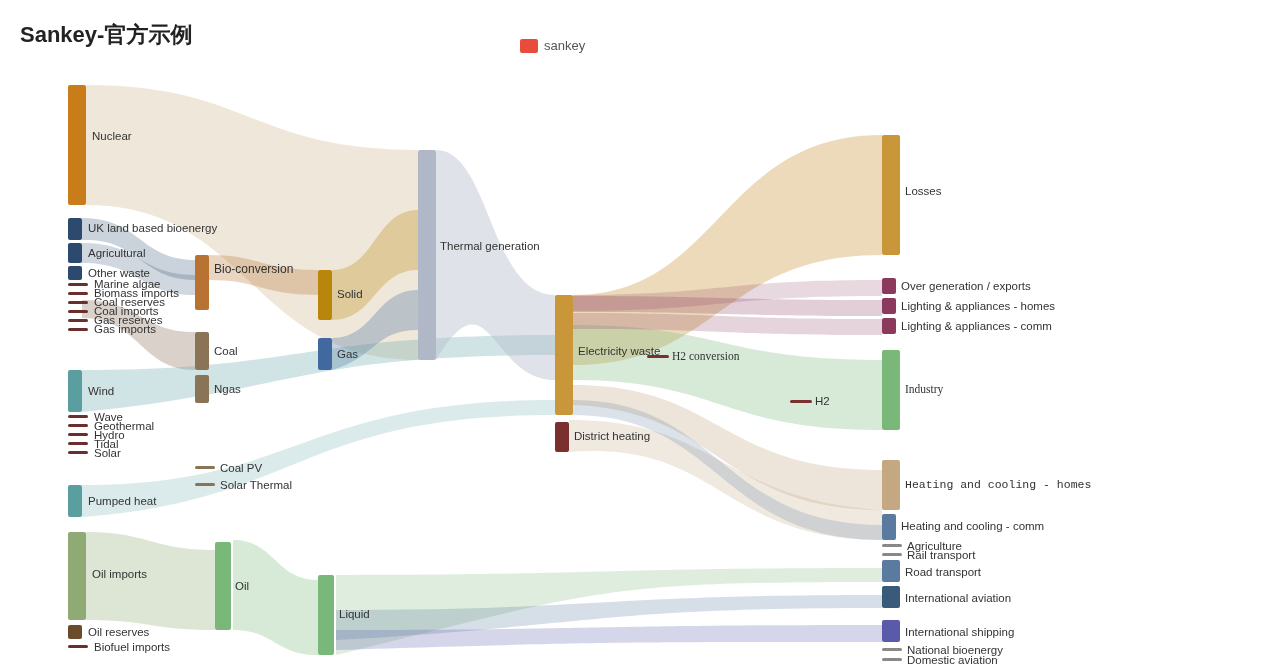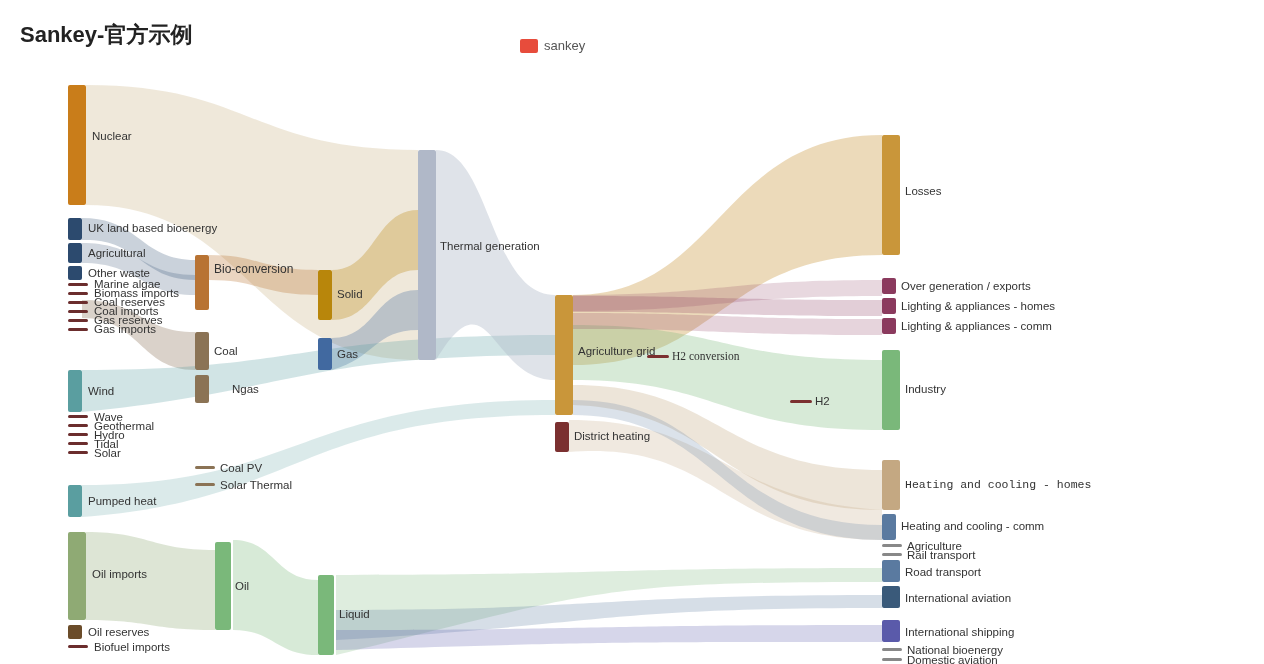--- a/index.html
+++ b/index.html
@@ -191,21 +191,21 @@
   <div class="node" style="left:68px;top:575px;width:20px;height:3px;background:#6b2d2d;"></div>
   <div class="label" style="left:94px;top:571px;">Biofuel imports</div>
 
   <div class="node" style="left:195px;top:185px;width:14px;height:55px;background:#b87333;"></div>
   <div class="label" style="left:214px;top:192px;font-size:12px;">Bio-conversion</div>
 
   <div class="node" style="left:195px;top:262px;width:14px;height:38px;background:#8B7355;"></div>
   <div class="label" style="left:214px;top:275px;">Coal</div>
 
   <div class="node" style="left:195px;top:305px;width:14px;height:28px;background:#8B7355;"></div>
-  <div class="label" style="left:214px;top:313px;margin-left:18px;">Ngas</div>
+  <div class="label" style="left:214px;top:313px;">Ngas</div>
 
   <div class="node" style="left:195px;top:396px;width:20px;height:3px;background:#8B7355;"></div>
   <div class="label" style="left:220px;top:392px;">Coal PV</div>
 
   <div class="node" style="left:195px;top:413px;width:20px;height:3px;background:#8B7355;"></div>
   <div class="label" style="left:220px;top:409px;">Solar Thermal</div>
 
   <div class="node" style="left:215px;top:472px;width:16px;height:88px;background:#7ab87a;"></div>
   <div class="label" style="left:235px;top:510px;">Oil</div>
 
@@ -215,21 +215,21 @@
   <div class="node" style="left:318px;top:268px;width:14px;height:32px;background:#4169a0;"></div>
   <div class="label" style="left:337px;top:278px;">Gas</div>
 
   <div class="node" style="left:318px;top:505px;width:16px;height:80px;background:#7ab87a;"></div>
   <div class="label" style="left:339px;top:538px;">Liquid</div>
 
   <div class="node" style="left:418px;top:80px;width:18px;height:210px;background:#b0b8c8;"></div>
   <div class="label" style="left:440px;top:170px;">Thermal generation</div>
 
   <div class="node" style="left:555px;top:225px;width:18px;height:120px;background:#c9963a;"></div>
-  <div class="label" style="left:578px;top:275px;">Agriculture grid</div>
+  <div class="label" style="left:578px;top:275px;">Electricity waste</div>
 
   <div class="node" style="left:555px;top:352px;width:14px;height:30px;background:#7b3030;"></div>
   <div class="label" style="left:574px;top:360px;">District heating</div>
 
   <div class="node" style="left:647px;top:285px;width:22px;height:3px;background:#7b3030;"></div>
   <div class="label" style="left:672px;top:280px;font-family:Liberation Serif, serif;">H2 conversion</div>
 
   <div class="node" style="left:790px;top:330px;width:22px;height:3px;background:#7b3030;"></div>
   <div class="label" style="left:815px;top:325px;">H2</div>
 
@@ -239,21 +239,21 @@
   <div class="node" style="left:882px;top:208px;width:14px;height:16px;background:#8b3a5e;"></div>
   <div class="label label-right" style="left:901px;top:210px;">Over generation / exports</div>
 
   <div class="node" style="left:882px;top:228px;width:14px;height:16px;background:#8b3a5e;"></div>
   <div class="label label-right" style="left:901px;top:230px;">Lighting &amp; appliances - homes</div>
 
   <div class="node" style="left:882px;top:248px;width:14px;height:16px;background:#8b3a5e;"></div>
   <div class="label label-right" style="left:901px;top:250px;">Lighting &amp; appliances - comm</div>
 
   <div class="node" style="left:882px;top:280px;width:18px;height:80px;background:#7ab87a;"></div>
-  <div class="label label-right" style="left:905px;top:313px;">Industry</div>
+  <div class="label label-right" style="left:905px;top:313px;font-family:Liberation Serif, serif;">Industry</div>
 
   <div class="node" style="left:882px;top:390px;width:18px;height:50px;background:#c4a882;"></div>
   <div class="label label-right" style="left:905px;top:408px;font-family:Liberation Mono, monospace;">Heating and cooling - homes</div>
 
   <div class="node" style="left:882px;top:444px;width:14px;height:26px;background:#5a7aa0;"></div>
   <div class="label label-right" style="left:901px;top:450px;">Heating and cooling - comm</div>
 
   <div class="node" style="left:882px;top:474px;width:20px;height:3px;background:#888;"></div>
   <div class="label label-right" style="left:907px;top:470px;">Agriculture</div>
 

